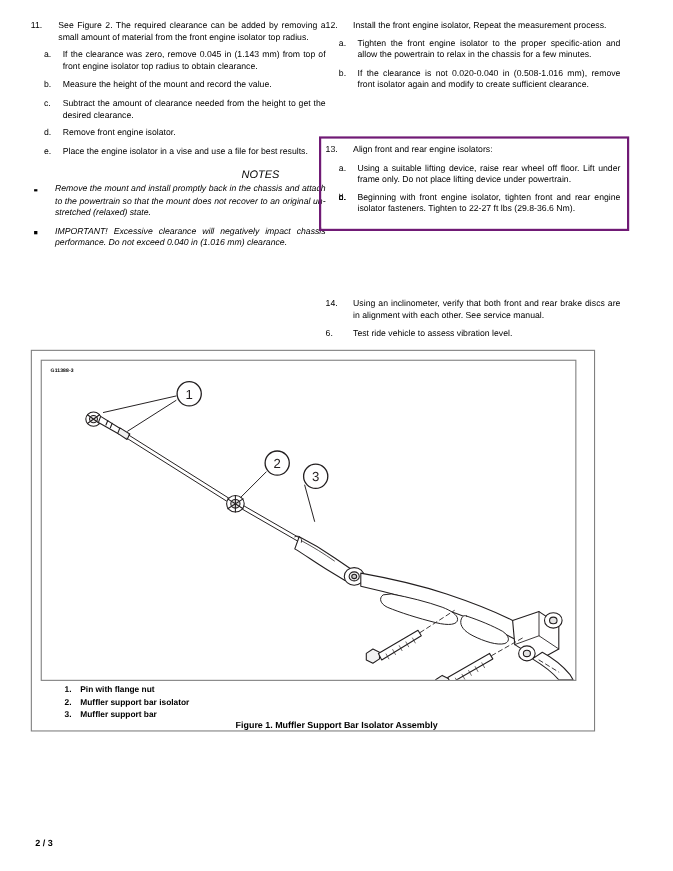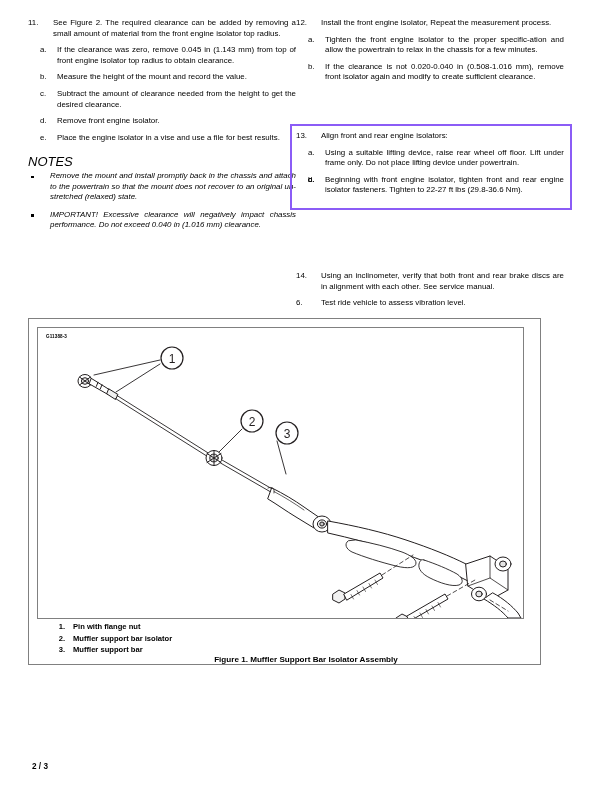--- a/index.html
+++ b/index.html
@@ -64,23 +64,23 @@
     left: 12px;
     top: 0;
     width: 10px;
     text-align: left;
   }
   .sub > .txt { display: block; }
 
   
   .notes-wrap { margin-top: 11px; }
   .notes-title {
-    text-align: left;
+    text-align: right;
     font-style: italic;
-    font-size: 13px;
+    font-size: 10px;
     margin-bottom: 2px;
     padding-right: 42px;
   }
   .note {
     position: relative;
     padding-left: 22px;
     margin-bottom: 7px;
     font-size: 7.9px;
     line-height: 1.33;
     font-style: italic;
@@ -95,21 +95,21 @@
     background: #000;
   }
 
   
   .redbox {
     position: absolute;
     left: 290px;
     top: 124px;
     width: 282px;
     box-sizing: border-box;
-    border: 2px solid #8b5cf6;
+    border: 2px solid #701a75;
     padding: 5px 6px 6px 4px;
   }
   .redbox .item { margin-bottom: 0; }
 
   
   .figure-outer {
     position: absolute;
     left: 28px;
     top: 318px;
     width: 513px;

